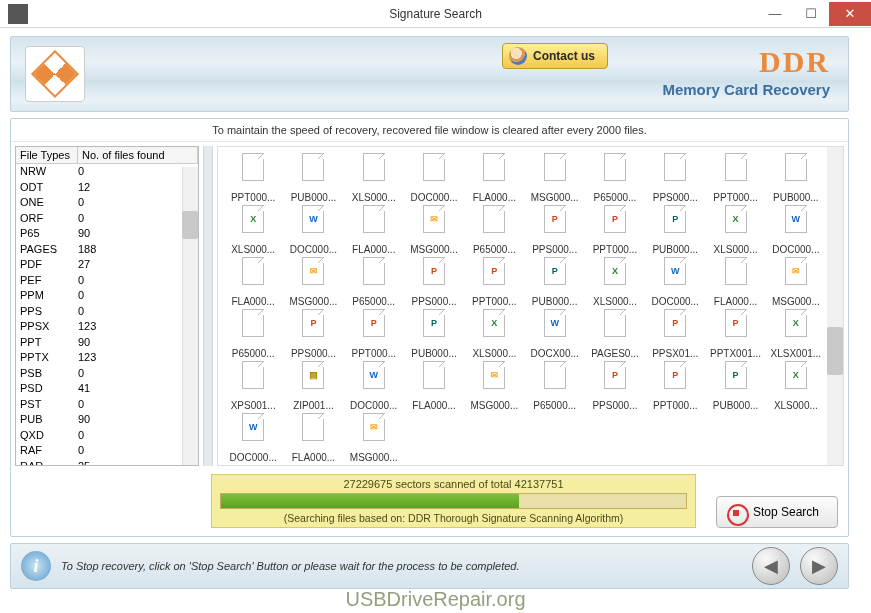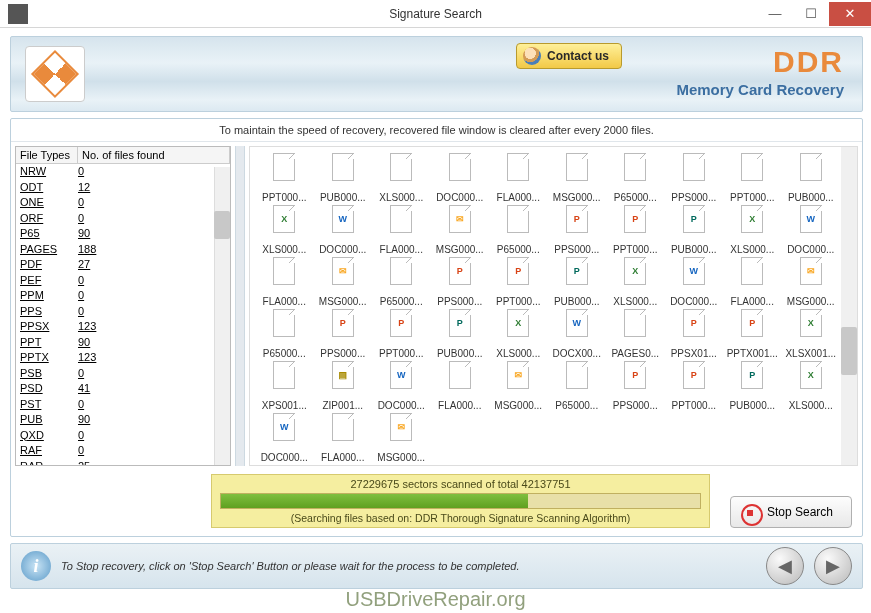--- a/index.html
+++ b/index.html
@@ -6,41 +6,41 @@
 body { font-family: "Segoe UI", Tahoma, sans-serif; font-size: 11px; background: #fff; width: 871px; height: 613px; overflow: hidden; }
 
 .titlebar { height: 28px; background: #fff; border-bottom: 1px solid #d6d6d6; display: flex; align-items: center; position: relative; text-align: center; }
 .titlebar-icon { width: 20px; height: 20px; margin-left: 8px; background: #555; }
 .titlebar-title { position: absolute; left: 50%; transform: translateX(-50%); font-size: 12px; color: #333; }
 .titlebar-btns { margin-left: auto; display: flex; }
 .tbtn { width: 36px; height: 24px; display: flex; align-items: center; justify-content: center; font-size: 13px; }
 .tbtn.close { background: #c94f43; color: #fff; width: 42px; }
 .tbtn:not(.close) { color: #555; }
 
-.content { padding: 8px 8px 6px 10px; }
+.content { padding: 8px 22px 6px 10px; }
 
 .banner { height: 76px; border: 1px solid #bcd0dd; border-radius: 2px; background: linear-gradient(180deg,#d6e4ed 0%,#e9f2f7 35%,#d0e0ea 60%,#e9f2f7 85%,#dce9f1 100%); display: flex; align-items: center; padding: 0 14px; position: relative; }
 .logo-box { width: 60px; height: 56px; background: #fff; border: 1px solid #ccc; border-radius: 4px; display: flex; align-items: center; justify-content: center; }
 .logo-inner { width: 34px; height: 34px; background: repeating-conic-gradient(#e98a3c 0 25%,#fff 0 50%); border: 2px solid #e98a3c; transform: rotate(45deg); }
 .contact-btn { position: absolute; right: 240px; top: 6px; height: 26px; padding: 0 12px 0 30px; background: linear-gradient(180deg,#fff099,#f2c947); border: 1px solid #b89a2e; border-radius: 4px; font-size: 12px; font-weight: bold; color: #2a2a2a; display: flex; align-items: center; }
 .contact-btn::before { content:""; position:absolute; left:6px; top:3px; width:18px; height:18px; border-radius:50%; background: radial-gradient(circle at 40% 35%, #fce0b8 35%, #d39b55 36% 55%, transparent 56%), #4a7fb8; }
 .brand { position: absolute; right: 18px; top: 8px; text-align: right; }
-.brand-ddr { font-size: 30px; font-weight: bold; color: #e98a3c; letter-spacing: 2px; font-family: Liberation Sans, sans-serif; }
+.brand-ddr { font-size: 30px; font-weight: bold; color: #e98a3c; letter-spacing: 2px; font-family: Liberation Serif, serif; }
 .brand-sub { font-size: 15px; font-weight: bold; color: #3b6ea1; margin-top: 2px; }
 
 .panel { border: 1px solid #bcd0dd; border-radius: 2px; margin-top: 6px; background: #fff; }
 .info-line { text-align: center; padding: 5px 0; font-size: 11px; color: #333; border-bottom: 1px solid #e0e6eb; }
 
 .main-row { display: flex; height: 328px; }
-.filetypes { width: 216px; border: 1px solid #bbb; margin: 4px; display: flex; flex-direction: column; background:#fff; position: relative; }
+.filetypes { width: 184px; border: 1px solid #bbb; margin: 4px; display: flex; flex-direction: column; background:#fff; position: relative; }
 .ft-head { display: flex; background: #f5f5f5; border-bottom: 1px solid #ccc; font-size: 11px; }
 .ft-head div { padding: 2px 4px; border-right: 1px solid #ccc; }
 .ft-col1 { width: 62px; }
 .ft-col2 { flex: 1; }
-.ft-body { flex:1; overflow: hidden; text-decoration: underline; }
+.ft-body { flex:1; overflow: hidden; }
 .ft-row { display: flex; font-size: 11px; padding: 0 4px; line-height: 15.5px; }
 .ft-row .c1 { width: 58px; }
 .ft-scroll { position:absolute; right:0; top:20px; bottom:0; width:16px; background:#f0f0f0; border-left:1px solid #ddd; }
 .ft-thumb { position:absolute; right:0; top:44px; width:16px; height:28px; background:#c8c8c8; border-radius:2px; }
 
 .divider { width: 10px; background: #e4e9ee; margin: 4px 0; border-left:1px solid #cdd9e1; border-right:1px solid #cdd9e1; }
 
 .grid-wrap { flex:1; margin:4px; border:1px solid #ddd; position:relative; overflow:hidden; }
 .grid { display: grid; grid-template-columns: repeat(10, 1fr); gap: 2px 2px; padding: 6px 18px 6px 6px; }
 .file-item { display:flex; flex-direction:column; align-items:center; justify-content:space-between; height:50px; font-size:10px; color:#333; }

